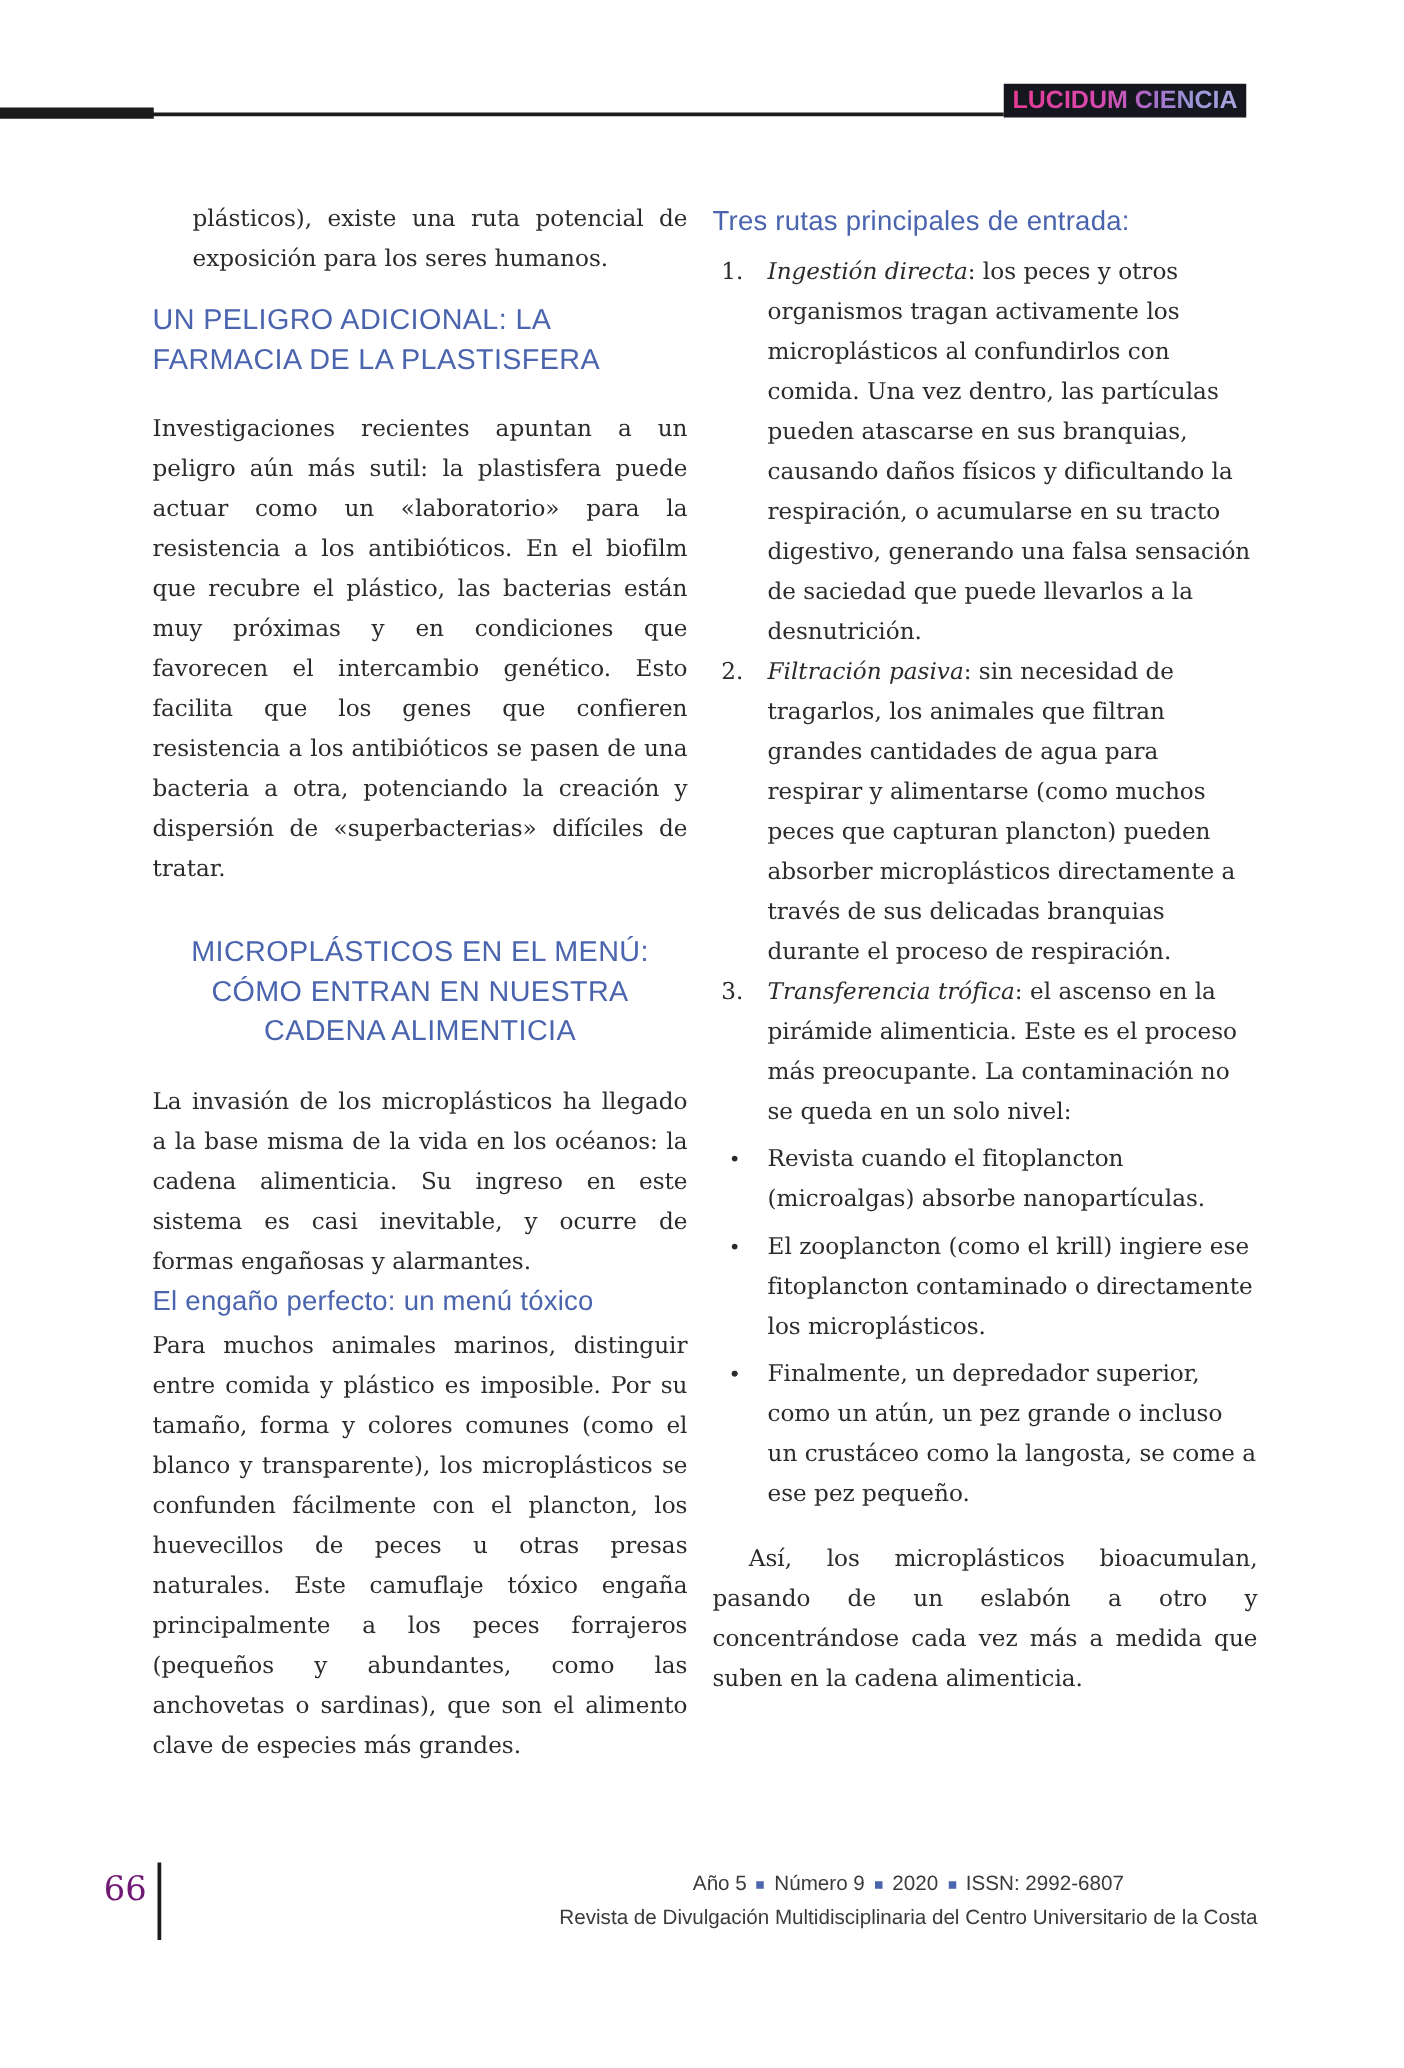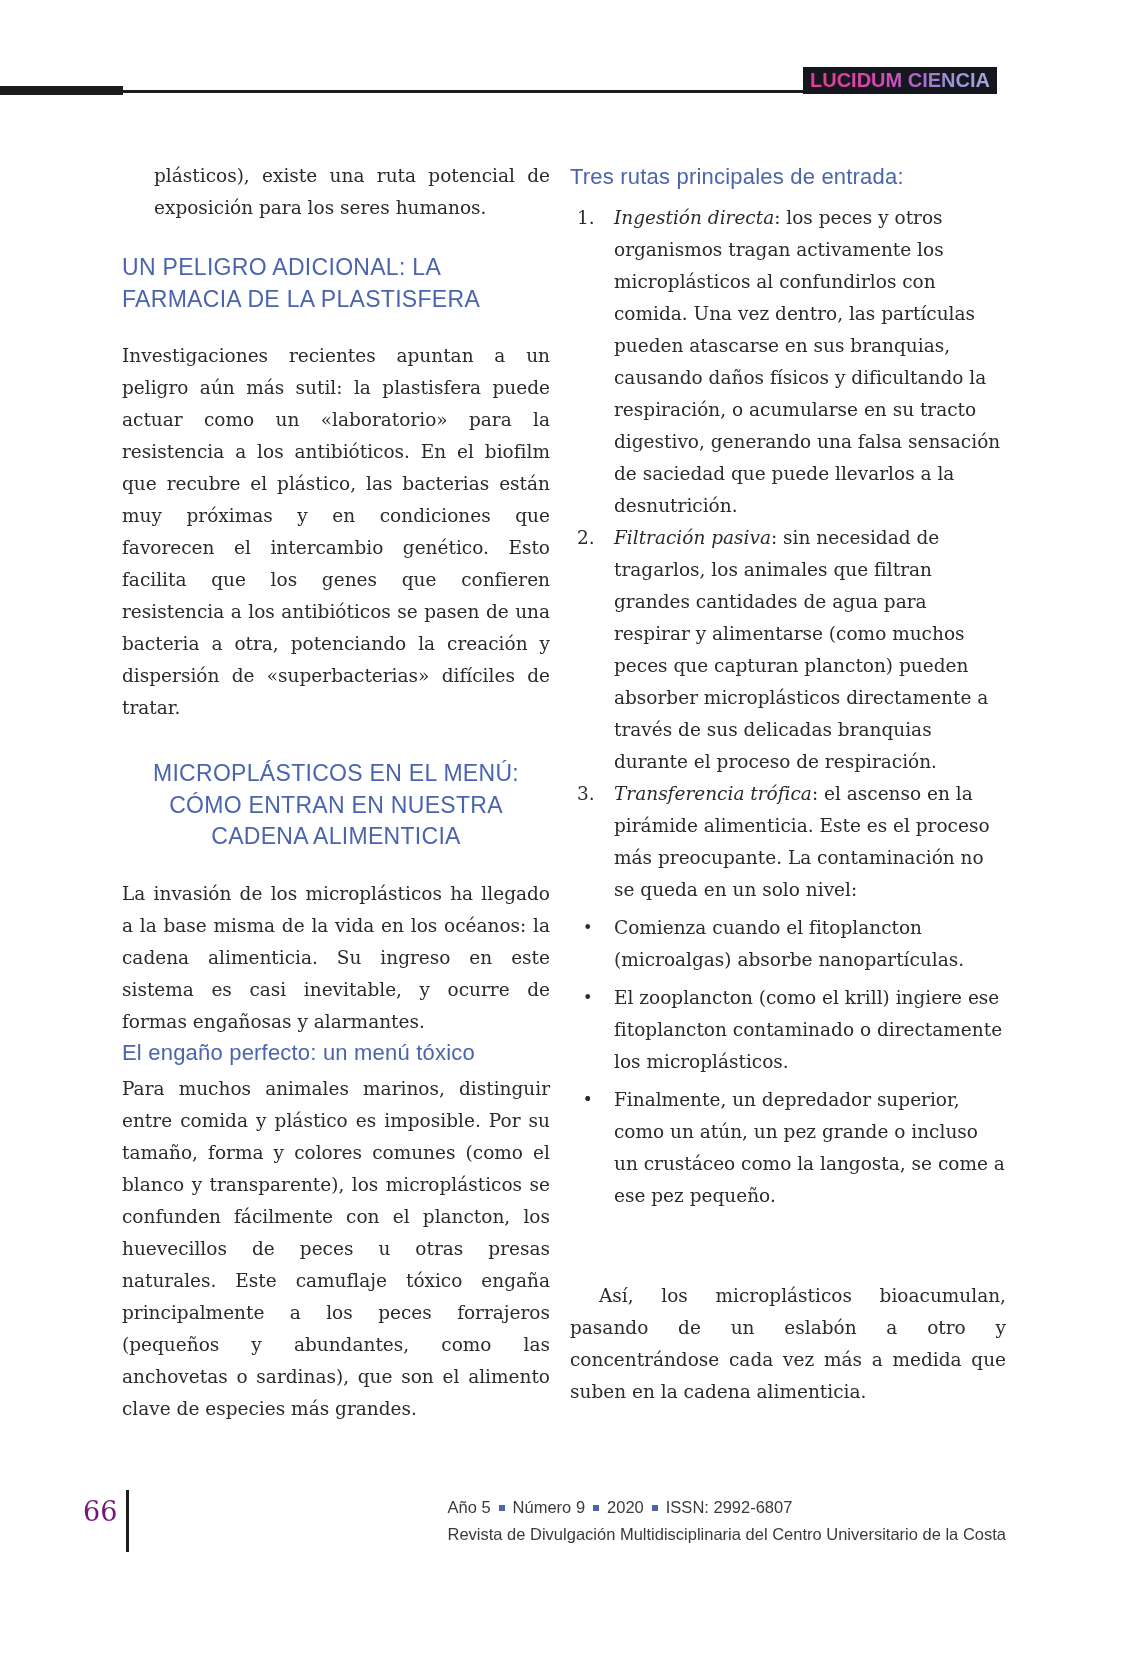--- a/index.html
+++ b/index.html
@@ -39,49 +39,49 @@
   .col{position:absolute;top:160px;font-size:18.5px;line-height:32px;}
   .col-left{left:122px;width:428px;}
   .col-right{left:570px;width:436px;}
   p{margin:0;text-align:justify;}
   .intro-cont{padding-left:32px;}
   h2{
     margin:0;font-family:"Liberation Sans", sans-serif;font-weight:normal;
     color:var(--heading);font-size:23px;line-height:31.5px;letter-spacing:0.3px;
     text-align:left;
   }
-  .h2-s1{margin-top:28px;}
+  .h2-s1{margin-top:16px;}
   .h2-s2{margin-top:34px;text-align:center;}
   .h3{
     margin:0;font-family:"Liberation Sans", sans-serif;font-weight:normal;
     color:var(--heading);font-size:22px;line-height:30px;letter-spacing:0.2px;
     text-align:left;
   }
   .mt-para{margin-top:25px;}
   .mt-sub{}
   .mt-tight{margin-top:5px;}
   .rc-heading{margin-top:2px;margin-bottom:10px;}
   .oli{position:relative;padding-left:44px;}
   .oli .num{position:absolute;left:7px;top:0;}
   .oli em{font-style:italic;}
   .bli{position:relative;padding-left:44px;margin-top:6px;}
   .bli .dot{position:absolute;left:13px;top:0;font-size:16px;}
-  .closing{margin-top:68px;text-indent:29px;}
+  .closing{margin-top:20px;text-indent:29px;}
   
   .page-number{
     position:absolute;left:83px;top:1496px;
     font-family:"DejaVu Serif", serif;font-size:27px;color:#701a75;
   }
   .page-bar{position:absolute;left:126px;top:1490px;width:3px;height:62px;background:var(--rule);}
   .footer-right{
     position:absolute;right:117px;top:1494px;
     font-family:"Liberation Sans", sans-serif;font-size:16.5px;line-height:27px;
     color:var(--footer-text);text-align:right;
   }
-  .footer-line1{display:flex;align-items:center;justify-content:flex-start;gap:8px;}
+  .footer-line1{display:flex;align-items:center;justify-content:center;gap:8px;}
   .sq{display:inline-block;width:6px;height:6px;background:var(--accent);flex:0 0 auto;}
 </style>
 </head>
 <body>
 
 <div class="page">
 
   <div class="rule-thin"></div>
   <div class="rule-thick"></div>
   <div class="logo">
@@ -124,21 +124,21 @@
       <em>Filtración pasiva</em><span>: sin necesidad de tragarlos, los animales que filtran grandes cantidades de agua para respirar y alimentarse (como muchos peces que capturan plancton) pueden absorber microplásticos directamente a través de sus delicadas branquias durante el proceso de respiración.</span>
     </div>
 
     <div class="oli">
       <span class="num">3.</span>
       <em>Transferencia trófica</em><span>: el ascenso en la pirámide alimenticia. Este es el proceso más preocupante. La contaminación no se queda en un solo nivel:</span>
     </div>
 
     <div class="bli">
       <span class="dot">•</span>
-      <span>Comienza cuando el fitoplancton (microalgas) absorbe nanopartículas.</span>
+      <span>Revista cuando el fitoplancton (microalgas) absorbe nanopartículas.</span>
     </div>
     <div class="bli">
       <span class="dot">•</span>
       <span>El zooplancton (como el krill) ingiere ese fitoplancton contaminado o directamente los microplásticos.</span>
     </div>
     <div class="bli">
       <span class="dot">•</span>
     </div>
     <div class="bli">
       <span class="dot">•</span>

